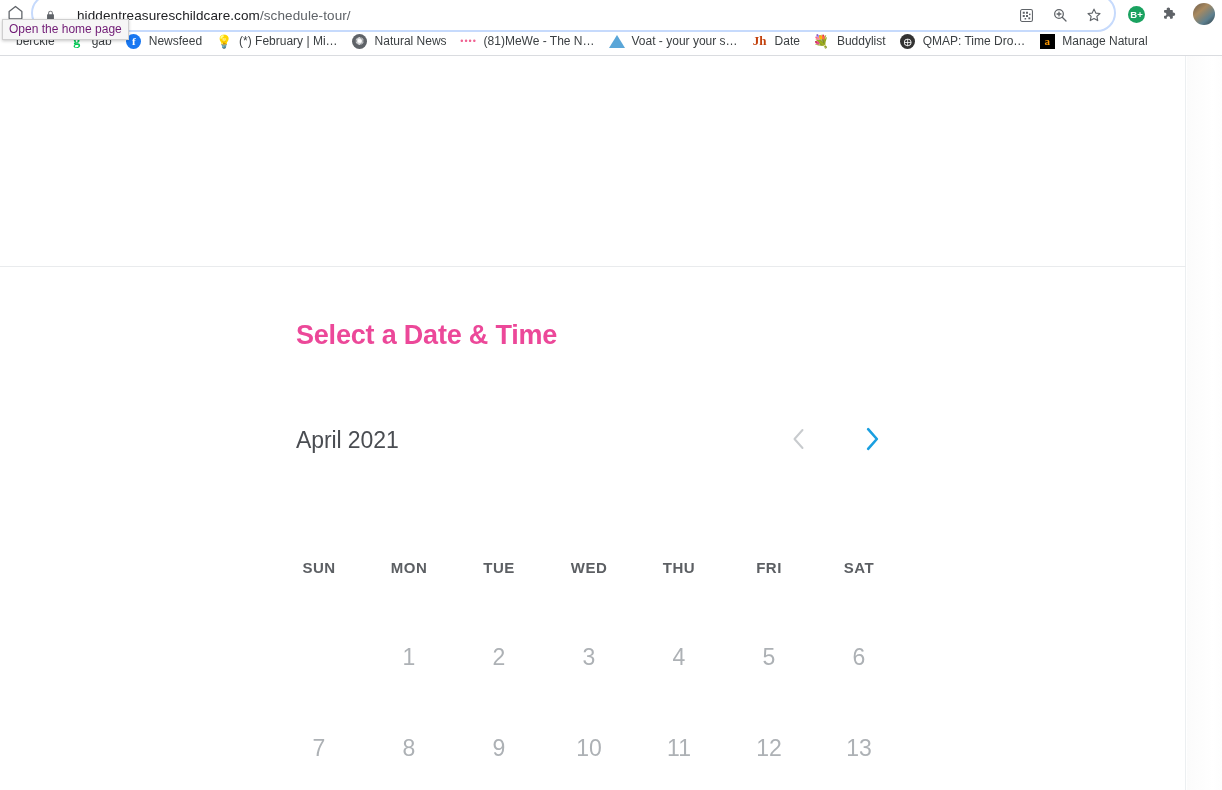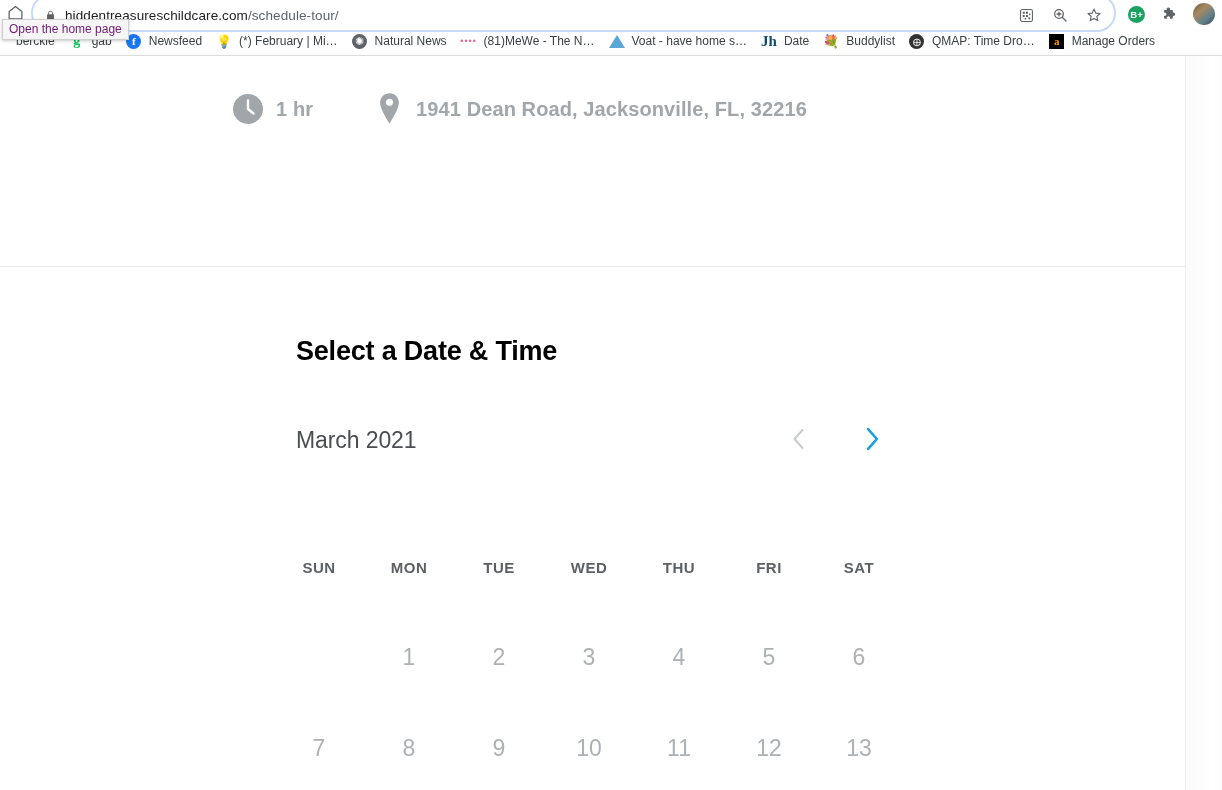--- a/index.html
+++ b/index.html
@@ -47,20 +47,21 @@
     margin-left: 12px; margin-right: 9px;
     display: flex; align-items: center;
     cursor: pointer;
   }
   .url-text {
     font-size: 13.5px;
     color: #202124;
     letter-spacing: 0.1px;
     white-space: nowrap;
     cursor: text;
+    margin-left: 12px;
   }
   .url-text .path { color: #5f6368; }
 
   .omni-right {
     position: absolute; right: 10px; top: 6px;
     height: 26px;
     display: flex; align-items: center; gap: 14px;
   }
 
   .chrome-actions {
@@ -129,21 +130,21 @@
     flex: 0 0 16px;
   }
   .bookmark.first { margin-left: -14px; }
 
   .bm-gab   { color:#00c853; font-weight:bold; font-size:14px; font-family:"Liberation Serif", serif; }
   .bm-fb    { width:15px;height:15px;border-radius:50%;background:#1877f2;color:#fff;font-size:11px;font-weight:bold;display:flex;align-items:center;justify-content:center;font-family:"Liberation Serif", serif;}
   .bm-bulb  { font-size:13px; }
   .bm-nn    { width:15px;height:15px;border-radius:50%;background:#5f6368;display:flex;align-items:center;justify-content:center;color:#fff;font-size:11px;line-height:1;}
   .bm-dots  { color:#f06292; font-size:9px; letter-spacing:1px; }
   .bm-tri   { width:0;height:0;border-left:8px solid transparent;border-right:8px solid transparent;border-bottom:13px solid #5aa6d8; }
-  .bm-jh    { font-family:"Liberation Serif", serif; font-size:15px; font-weight:bold; color:#0c4a6e; }
+  .bm-jh    { font-family:"Liberation Serif", serif; font-size:13px; font-weight:bold; color:#c2410c; }
   .bm-flower{ font-size:13px; }
   .bm-qmap  { width:15px;height:15px;border-radius:50%;background:#333;display:flex;align-items:center;justify-content:center;color:#fff;font-size:10px;}
   .bm-amz   { width:15px;height:15px;background:#000;color:#ff9900;font-size:11px;font-weight:bold;display:flex;align-items:center;justify-content:center;font-family:"Liberation Serif", serif;}
 
   .chrome-sep {
     position: absolute; top: 55px; left: 0;
     width: 1222px; height: 1px;
     background: #dadce0;
   }
 
@@ -189,23 +190,22 @@
     position: absolute; top: 210px; left: 0;
     width: 1186px; height: 1px;
     background: #e9ebed;
   }
 
   
   .select-title {
     position: absolute; top: 264px; left: 296px;
     font-size: 27px;
     font-weight: bold;
-    color: #000000;
+    color: #ec4899;
     letter-spacing: -0.2px;
-    margin-top: 16px;
   }
 
   .cal-header {
     position: absolute; top: 364px; left: 296px;
     width: 594px; height: 40px;
     display: flex; align-items: center; justify-content: space-between;
   }
   .cal-month {
     font-size: 23px;
     color: #4a4d52;
@@ -356,21 +356,21 @@
       <span class="bm-ico">
           <span class="bm-dots">••••</span>
         </span>
       <span>(81)MeWe - The N…</span>
     </div>
 
     <div class="bookmark">
       <span class="bm-ico">
           <span class="bm-tri"></span>
         </span>
-      <span>Voat - have home s…</span>
+      <span>Voat - your your s…</span>
     </div>
 
     <div class="bookmark">
       <span class="bm-ico">
           <span class="bm-jh">Jh</span>
         </span>
       <span>Date</span>
     </div>
 
     <div class="bookmark">
@@ -384,64 +384,39 @@
       <span class="bm-ico">
           <span class="bm-qmap">🜨</span>
         </span>
       <span>QMAP: Time Dro…</span>
     </div>
 
     <div class="bookmark">
       <span class="bm-ico">
           <span class="bm-amz">a</span>
         </span>
-      <span>Manage Orders</span>
+      <span>Manage Natural</span>
     </div>
 
   </div>
 
   <div class="chrome-sep"></div>
 </div>
 
 <div class="page">
 
   <div class="content-frame">
 
-    <div class="meta-row">
-
-      <div class="meta-item">
-        <span class="meta-ico">
-          <svg width="32" height="32" viewBox="0 0 32 32">
-            <circle cx="16" cy="16" r="15" fill="#a1a6ab"></circle>
-            <path d="M16 7.5 V16 L21.5 20.5" fill="none" stroke="#ffffff" stroke-width="2.4" stroke-linecap="round" stroke-linejoin="round"></path>
-          </svg>
-        </span>
-        <span class="meta-text duration-text">1 hr</span>
-      </div>
-
-      <div class="meta-gap"></div>
-
-      <div class="meta-item">
-        <span class="meta-ico">
-          <svg width="25" height="34" viewBox="0 0 24 34">
-            <path d="M12 1.2c-5.2 0-9.4 4.2-9.4 9.4 0 6.9 9.4 21 9.4 21s9.4-14.1 9.4-21c0-5.2-4.2-9.4-9.4-9.4z" fill="#a1a6ab"></path>
-            <circle cx="12" cy="10.3" r="3.5" fill="#ffffff"></circle>
-          </svg>
-        </span>
-        <span class="meta-text location-text">1941 Dean Road, Jacksonville, FL, 32216</span>
-      </div>
-
-    </div>
 
     <div class="divider"></div>
 
     <div class="select-title">Select a Date &amp; Time</div>
 
     <div class="cal-header">
-      <span class="cal-month">March 2021</span>
+      <span class="cal-month">April 2021</span>
       <span class="cal-navs">
         <button class="nav-btn">
           <span>
             <svg width="13" height="22" viewBox="0 0 13 22" fill="none" stroke="#c8cbce" stroke-width="2" stroke-linecap="round" stroke-linejoin="round">
               <polyline points="10.5,2 2.5,11 10.5,20"></polyline>
             </svg>
           </span>
         </button>
         <button class="nav-btn">
           <span>

